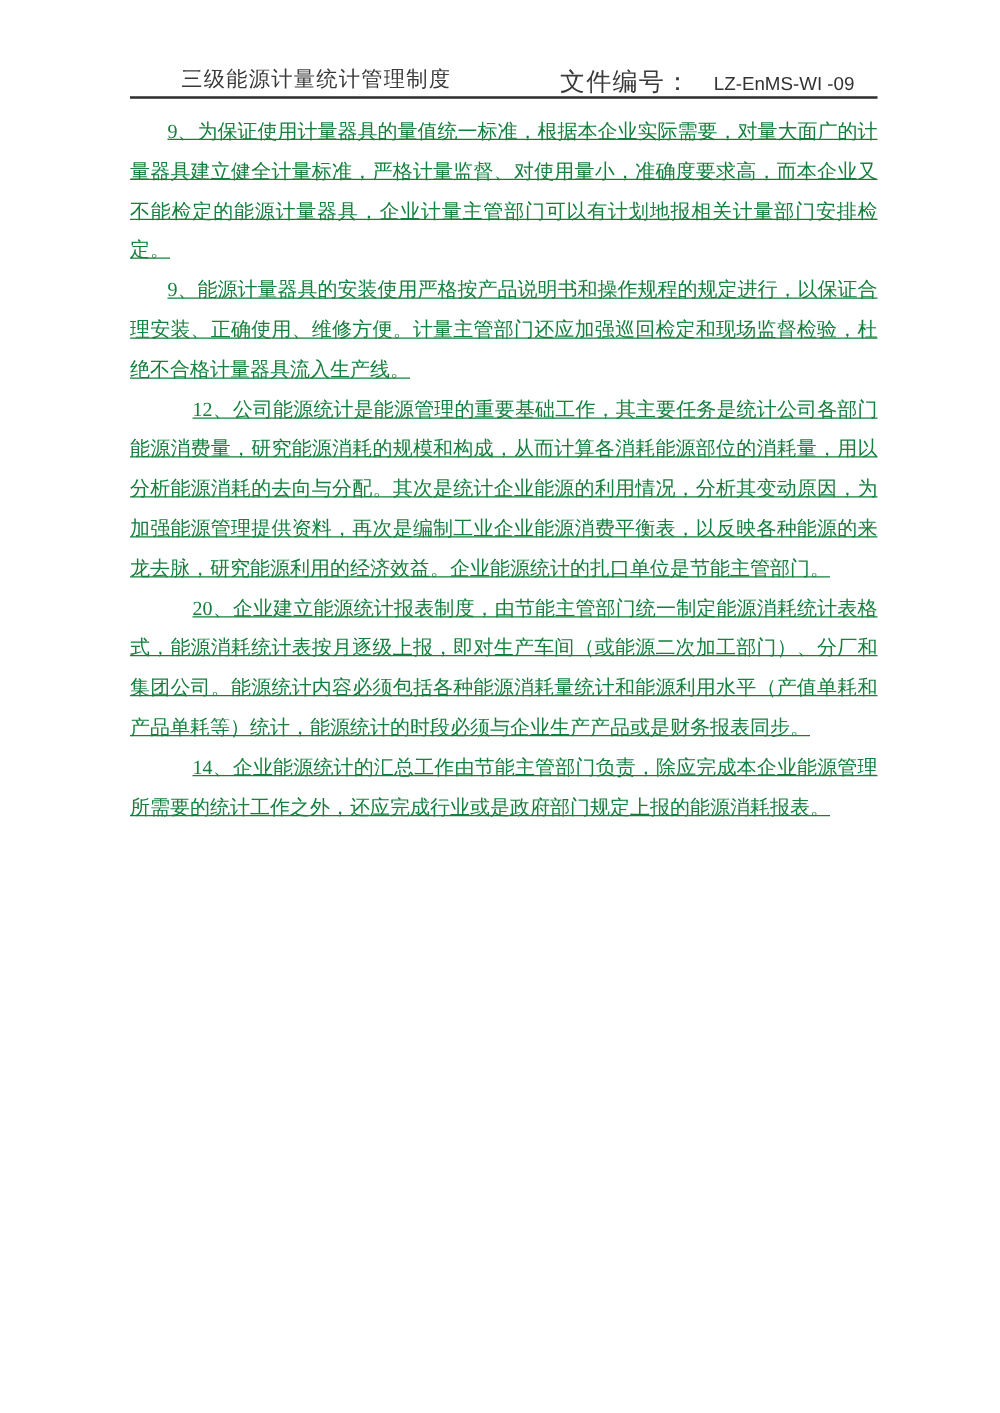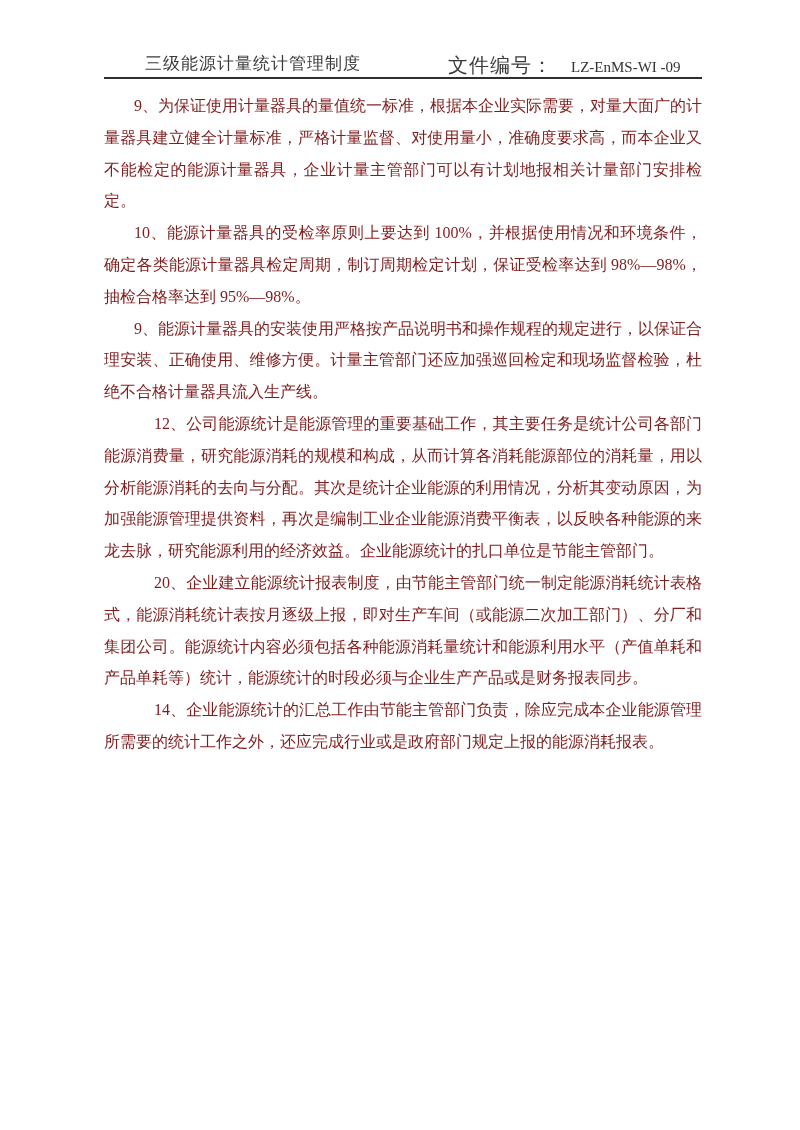--- a/index.html
+++ b/index.html
@@ -38,34 +38,35 @@
     left: 344px;
     top: 2px;
     white-space: nowrap;
     color: #3a3a3a;
   }
   .header-doc .doc-label {
     font-size: 20px;
     letter-spacing: 1px;
   }
   .header-doc .doc-value {
-    font-family: Liberation Serif, serif;
+    font-family: Liberation Sans, sans-serif;
     font-size: 15px;
     margin-left: 18px;
     color: #333333;
   }
   .body-text {
     position: absolute;
     left: 104px;
     top: 90px;
     width: 598px;
     font-size: 16px;
     line-height: 31.8px;
     text-align: justify;
-    color: #7f1d1d;
+    color: #15803d;
+    text-decoration: underline;
   }
   .body-text p {
     margin: 0;
     padding: 0;
   }
   .ind2 { text-indent: 30px; }
   .ind3 { text-indent: 50px; }
   .footer {
     position: absolute;
     left: 0;
@@ -84,21 +85,20 @@
 
   <div class="header">
     <div class="header-title">三级能源计量统计管理制度</div>
     <div class="header-doc">
       <span class="doc-label">文件编号：</span><span class="doc-value">LZ-EnMS-WI -09</span>
     </div>
   </div>
 
   <div class="body-text">
     <p class="ind2">9、为保证使用计量器具的量值统一标准，根据本企业实际需要，对量大面广的计量器具建立健全计量标准，严格计量监督、对使用量小，准确度要求高，而本企业又不能检定的能源计量器具，企业计量主管部门可以有计划地报相关计量部门安排检定。</p>
-    <p class="ind2">10、能源计量器具的受检率原则上要达到 100%，并根据使用情况和环境条件，确定各类能源计量器具检定周期，制订周期检定计划，保证受检率达到 98%—98%，抽检合格率达到 95%—98%。</p>
     <p class="ind2">9、能源计量器具的安装使用严格按产品说明书和操作规程的规定进行，以保证合理安装、正确使用、维修方便。计量主管部门还应加强巡回检定和现场监督检验，杜绝不合格计量器具流入生产线。</p>
     <p class="ind3">12、公司能源统计是能源管理的重要基础工作，其主要任务是统计公司各部门能源消费量，研究能源消耗的规模和构成，从而计算各消耗能源部位的消耗量，用以分析能源消耗的去向与分配。其次是统计企业能源的利用情况，分析其变动原因，为加强能源管理提供资料，再次是编制工业企业能源消费平衡表，以反映各种能源的来龙去脉，研究能源利用的经济效益。企业能源统计的扎口单位是节能主管部门。</p>
     <p class="ind3">20、企业建立能源统计报表制度，由节能主管部门统一制定能源消耗统计表格式，能源消耗统计表按月逐级上报，即对生产车间（或能源二次加工部门）、分厂和集团公司。能源统计内容必须包括各种能源消耗量统计和能源利用水平（产值单耗和产品单耗等）统计，能源统计的时段必须与企业生产产品或是财务报表同步。</p>
     <p class="ind3">14、企业能源统计的汇总工作由节能主管部门负责，除应完成本企业能源管理所需要的统计工作之外，还应完成行业或是政府部门规定上报的能源消耗报表。</p>
   </div>
 
   <div class="footer">
     <span>2</span>
   </div>
 

